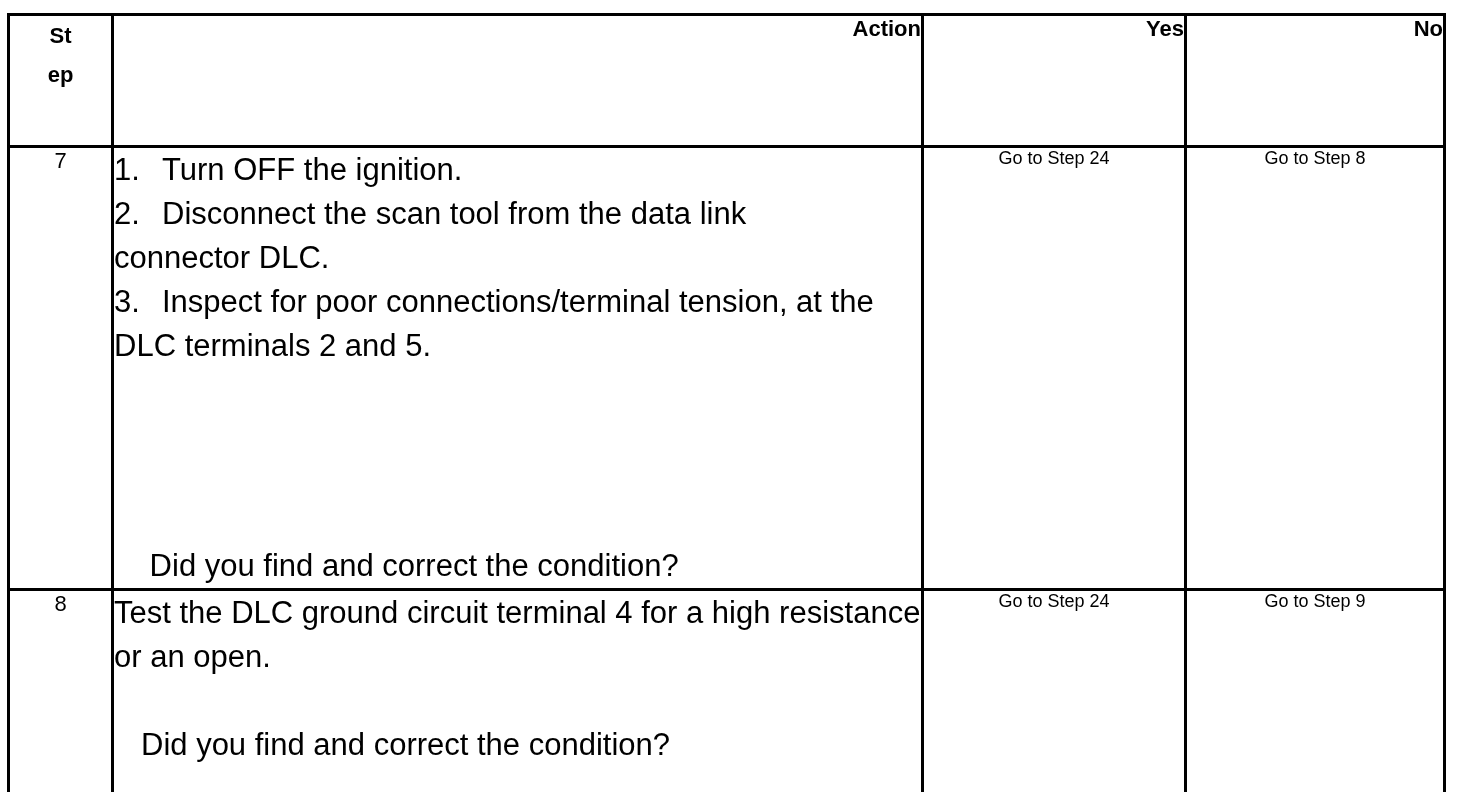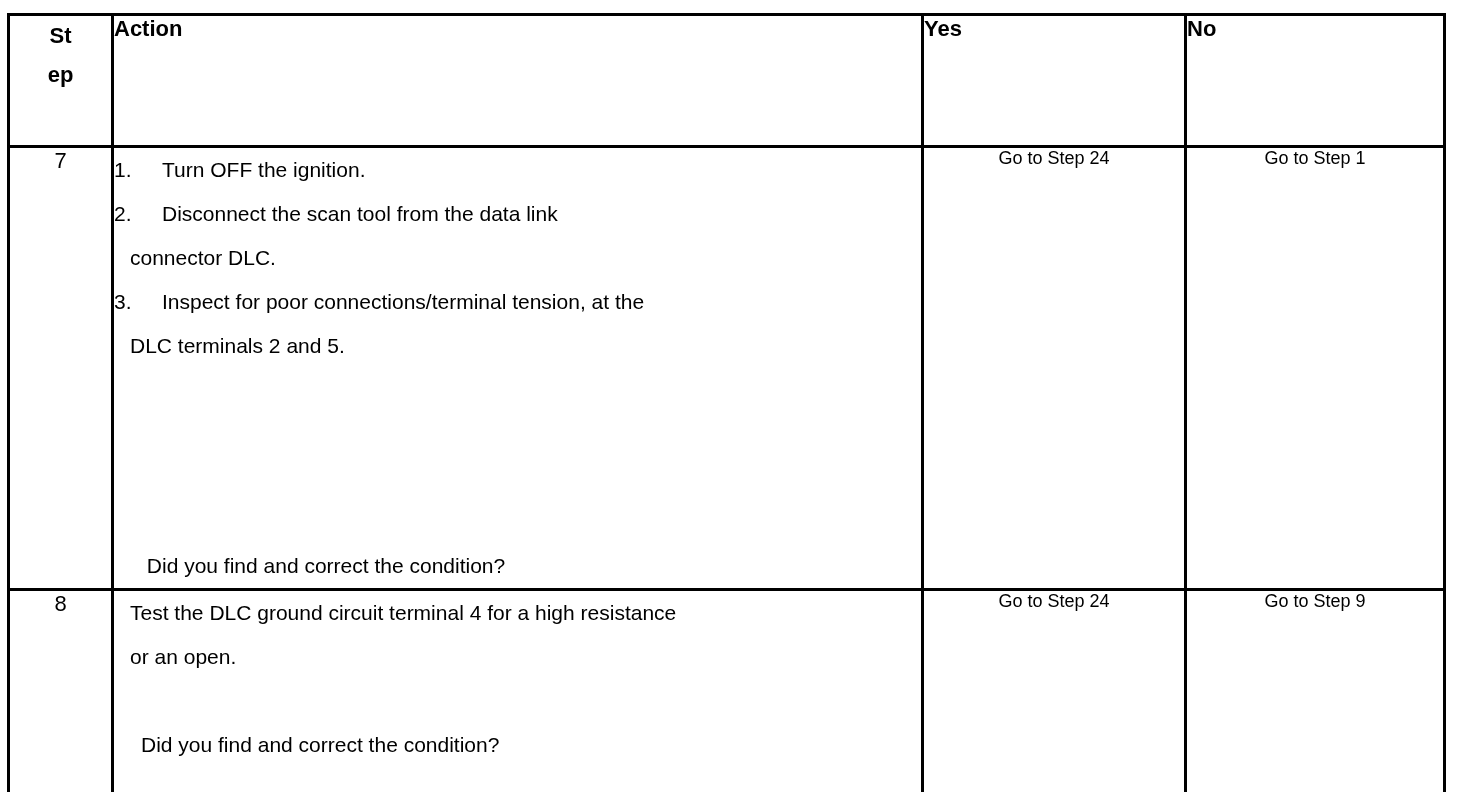--- a/index.html
+++ b/index.html
@@ -57,58 +57,58 @@
     line-height: 39px;
     padding-bottom: 6px;
   }
   th.h-step .l1,
   th.h-step .l2 { display: block; }
 
   th.h-action,
   th.h-yes,
   th.h-no {
     vertical-align: bottom;
-    text-align: left;
+    text-align: right;
     font-size: 22px;
     font-weight: bold;
     padding-bottom: 8px;
   }
 
   
   tr.step7-row { height: 430px; }
   tr.step8-row { height: 205px; }
 
   td.step-num {
     text-align: center;
     vertical-align: middle;
     font-size: 22px;
     font-weight: normal;
   }
 
   td.action-cell {
     padding: 14px 10px 10px 18px;
-    font-size: 21px;
+    font-size: 31px;
     line-height: 44px;
     text-align: left;
   }
 
   td.answer-cell {
     vertical-align: bottom;
     text-align: center;
     font-size: 18px;
     padding-bottom: 20px;
   }
 
   .step7-answer { padding-bottom: 22px; }
   .step8-answer { padding-bottom: 18px; }
 
   
   .num-line { white-space: pre; }
   .num-line .num { display: inline-block; width: 48px; }
-  .cont-line { white-space: pre; padding-left: 16px; }
+  .cont-line { white-space: pre; }
   .spacer-line-tall { height: 176px; }
   .spacer-line-mid { height: 44px; }
   .question-line { white-space: pre; padding-left: 27px; }
 </style>
 </head>
 <body>
 
 <div class="sheet">
 
   <table class="diag">
@@ -140,21 +140,21 @@
           <div class="num-line"><span class="num">1.</span><span>Turn OFF the ignition.</span></div>
           <div class="num-line"><span class="num">2.</span><span>Disconnect the scan tool from the data link</span></div>
           <div class="cont-line">connector DLC.</div>
           <div class="num-line"><span class="num">3.</span><span>Inspect for poor connections/terminal tension, at the</span></div>
           <div class="cont-line">DLC terminals 2 and 5.</div>
           <div class="spacer-line-tall"></div>
           <div class="question-line"> Did you find and correct the condition?</div>
         </td>
 
         <td class="answer-cell step7-answer">Go to Step 24</td>
-        <td class="answer-cell step7-answer">Go to Step 1</td>
+        <td class="answer-cell step7-answer">Go to Step 8</td>
       </tr>
 
       <tr class="step8-row">
         <td class="step-num">8</td>
 
         <td class="action-cell">
           <div class="cont-line">Test the DLC ground circuit terminal 4 for a high resistance</div>
           <div class="cont-line">or an open.</div>
           <div class="spacer-line-mid"></div>
           <div class="question-line">Did you find and correct the condition?</div>

